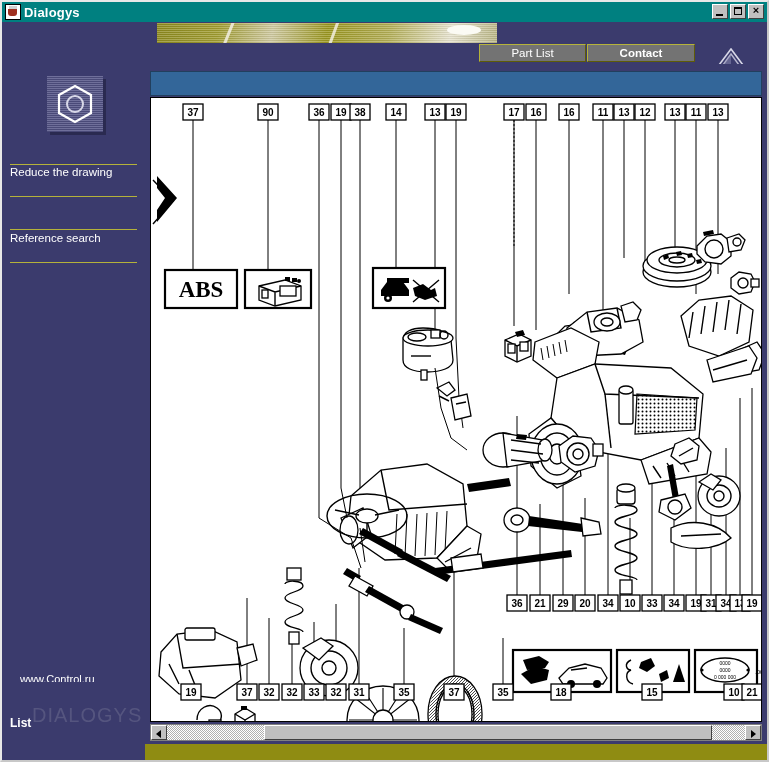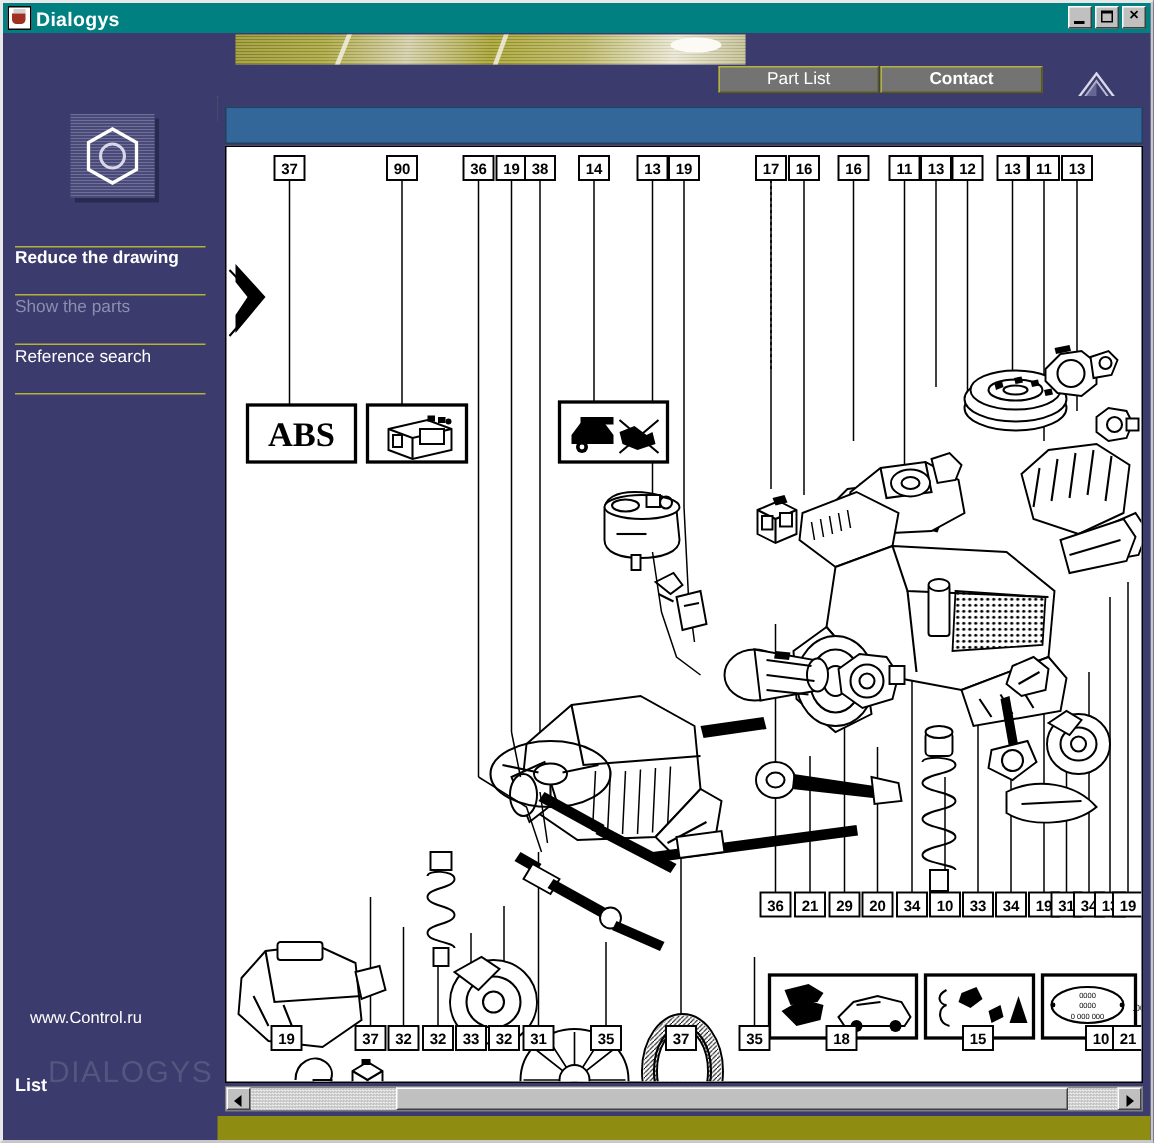--- a/index.html
+++ b/index.html
@@ -213,21 +213,21 @@
     width: 127px; height: 20px;
     color: #ffffff;
     font-size: 11.5px;
     display: flex; align-items: center;
     cursor: default;
     white-space: nowrap;
   }
   .menu-item.disabled { color: #8e8eb0; }
 
   #sep1 { top: 100px; }
-  #mi-reduce { top: 98px; font-weight: bold; }
+  #mi-reduce { top: 98px; }
   #sep2 { top: 132px; }
   #mi-show { top: 131px; }
   #sep3 { top: 165px; }
   #mi-ref { top: 164px; }
   #sep4 { top: 198px; }
 
   #watermark-url {
     position: absolute; left: 18px; top: 609px;
     color: #ffffff; font-size: 11px;
     white-space: nowrap;
@@ -372,21 +372,20 @@
     <div id="side-logo">
       <svg width="44" height="44" viewBox="0 0 44 44">
         <polygon points="22,4 38,13 38,31 22,40 6,31 6,13" fill="none" stroke="#ffffff" stroke-width="2.2"></polygon>
         <circle cx="22" cy="22" r="8" fill="none" stroke="#d8d8e8" stroke-width="2"></circle>
       </svg>
     </div>
 
     <div class="menu-sep" id="sep1"></div>
     <div class="menu-item" id="mi-reduce">Reduce the drawing</div>
     <div class="menu-sep" id="sep2"></div>
-    <div class="menu-item disabled" id="mi-show">Show the parts</div>
     <div class="menu-sep" id="sep3"></div>
     <div class="menu-item" id="mi-ref">Reference search</div>
     <div class="menu-sep" id="sep4"></div>
 
     <div id="watermark-url">www.Control.ru</div>
     <div id="watermark-big">DIALOGYS</div>
     <div id="help-label">List</div>
   </div>
 
   <div id="content">

